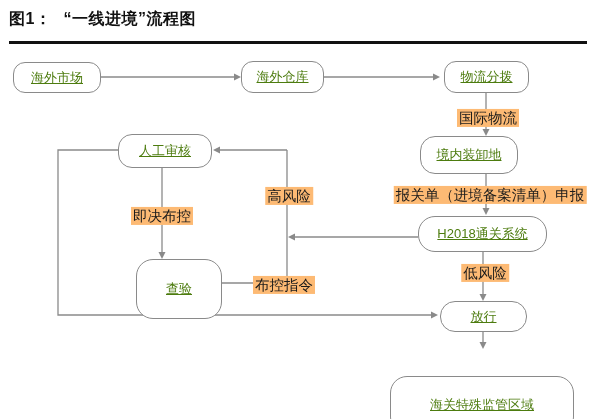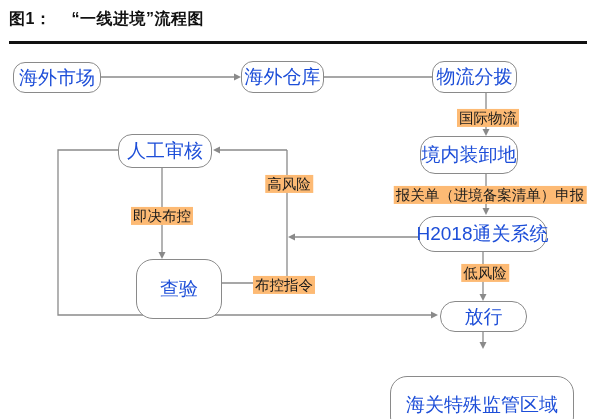--- a/index.html
+++ b/index.html
@@ -5,29 +5,29 @@
   html,body{margin:0;padding:0;}
   body{
     width:600px;height:419px;background:#ffffff;position:relative;overflow:hidden;
     font-family:"Liberation Sans","DejaVu Sans",sans-serif;
     -webkit-font-smoothing:antialiased;
   }
   .title{
     position:absolute;left:9px;top:9px;font-size:16px;font-weight:bold;color:#111;
     letter-spacing:0.5px;white-space:nowrap;
   }
-  .title .prefix{margin-right:20px;}
+  .title .prefix{margin-right:12px;}
   .divider{
     position:absolute;left:9px;top:41px;width:578px;height:3px;background:#111;
   }
   svg.connectors{position:absolute;left:0;top:0;}
   .node{
     position:absolute;box-sizing:border-box;background:#fff;border:1.4px solid #8a8a8a;
     display:flex;flex-direction:column;align-items:center;justify-content:center;
-    color:#1d4ed8;font-size:19px;text-align:center;line-height:1.35;white-space:nowrap;
+    color:#4d7c0f;font-size:13px;text-align:center;line-height:1.35;white-space:nowrap;text-decoration:underline;
   }
   .elabel{
     position:absolute;transform:translate(-50%,-50%);background:#fdba74;color:#1b1b1b;
     font-size:14.5px;white-space:nowrap;padding:0 2px;line-height:1.25;
   }
 </style>
 </head>
 <body>
 
 <div class="title">
@@ -60,27 +60,27 @@
     <polygon points="206,283 213,279.5 213,286.5"></polygon>
     <polygon points="213,150 220,146.5 220,153.5"></polygon>
     <polygon points="162,259 158.5,252 165.5,252"></polygon>
     <polygon points="438,315 431,311.5 431,318.5"></polygon>
   </g>
 </svg>
 
 <div class="elabel" style="left:488px;top:118px;">国际物流</div>
 <div class="elabel" style="left:490px;top:195px;">报关单（进境备案清单）申报</div>
 <div class="elabel" style="left:485px;top:273px;text-align:center;">低风险</div>
-<div class="elabel" style="left:289px;top:184px;">高风险</div>
+<div class="elabel" style="left:289px;top:196px;">高风险</div>
 <div class="elabel" style="left:284px;top:285px;">布控指令</div>
 <div class="elabel" style="left:162px;top:216px;">即决布控</div>
 
 <div class="node" style="left:13px;top:62px;width:88px;height:31px;border-radius:12px;">海外市场</div>
 <div class="node" style="left:241px;top:61px;width:83px;height:32px;border-radius:12px;">海外仓库</div>
-<div class="node" style="left:432px;top:61px;width:85px;height:32px;border-radius:12px;">物流分拨</div>
+<div class="node" style="left:444px;top:61px;width:85px;height:32px;border-radius:12px;">物流分拨</div>
 <div class="node" style="left:420px;top:136px;width:98px;height:38px;border-radius:15px;">境内装卸地</div>
 <div class="node" style="left:418px;top:216px;width:129px;height:36px;border-radius:17px;">H2018通关系统</div>
 <div class="node" style="left:440px;top:301px;width:87px;height:31px;border-radius:15px;">放行</div>
 <div class="node" style="left:390px;top:349px;width:184px;height:58px;border-radius:17px;margin-top:27px;">
   <div>海关特殊监管区域</div>
 </div>
 <div class="node" style="left:118px;top:134px;width:94px;height:34px;border-radius:14px;">人工审核</div>
 <div class="node" style="left:136px;top:259px;width:86px;height:60px;border-radius:17px;">查验</div>
 
 </body></html>

